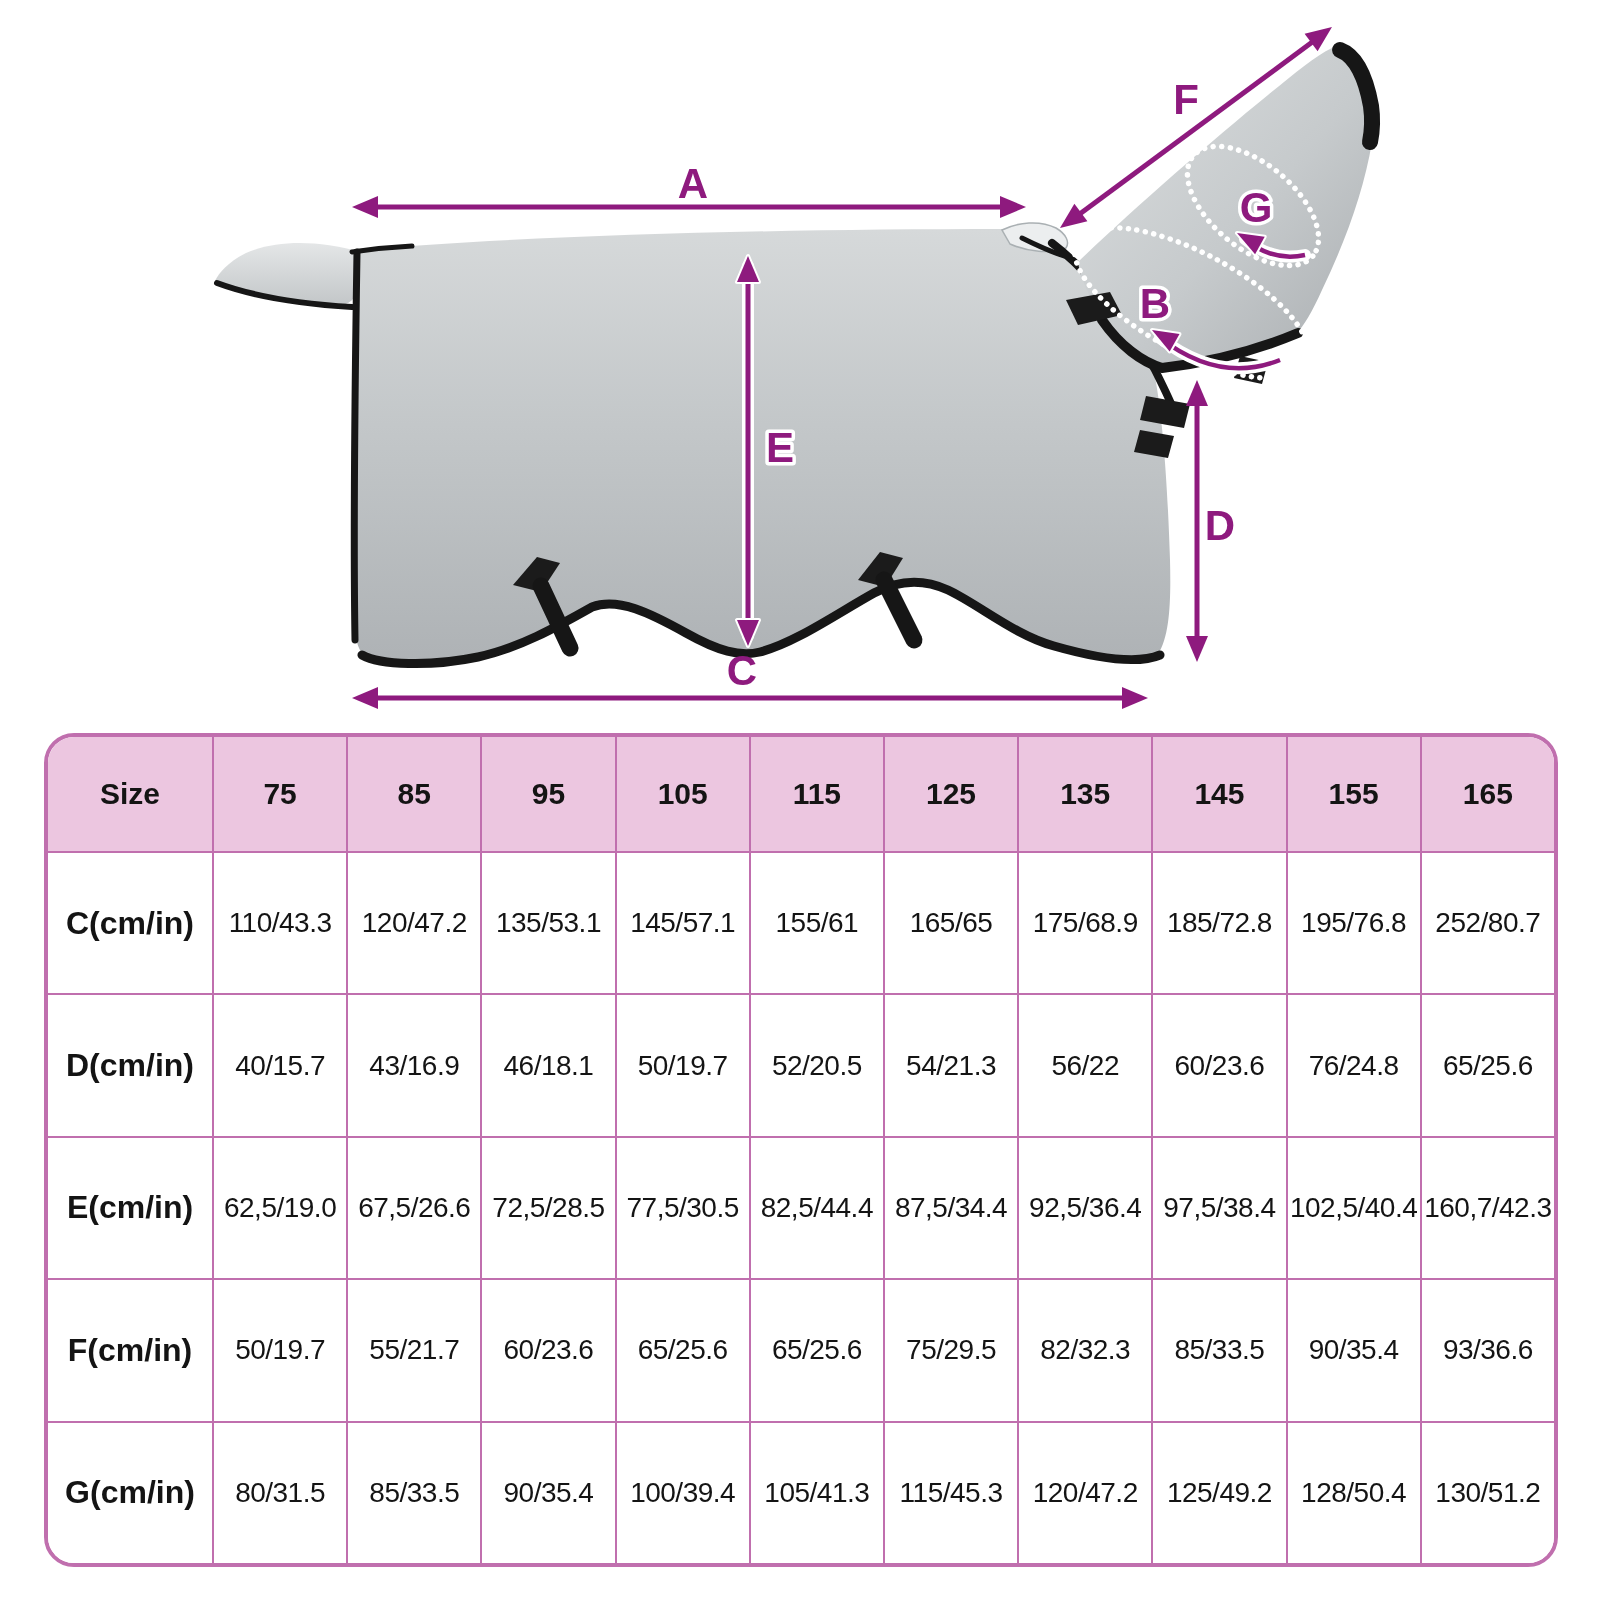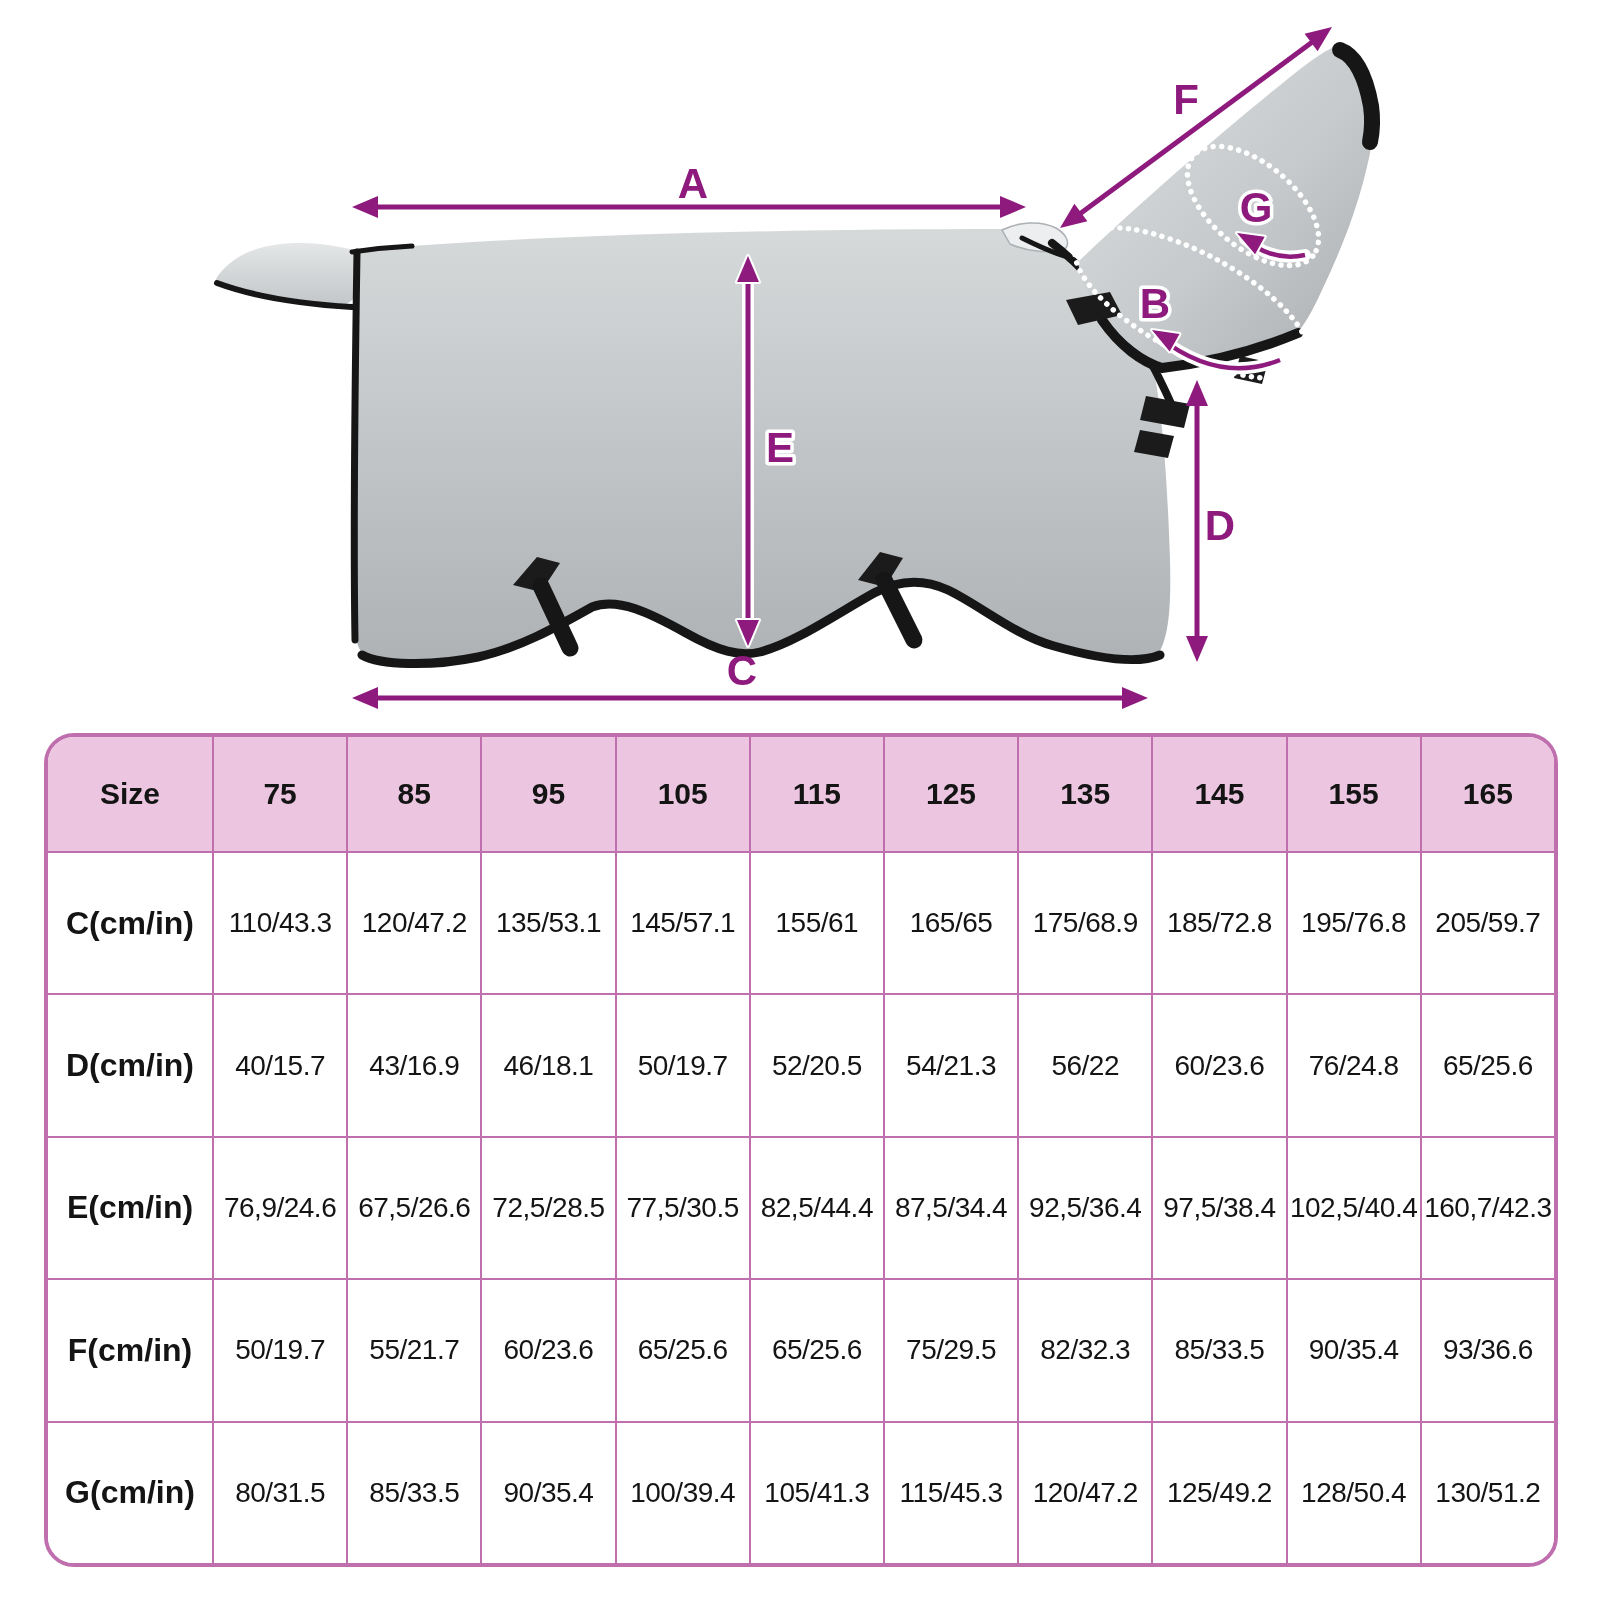--- a/index.html
+++ b/index.html
@@ -227,38 +227,38 @@
           <th>C(cm/in)</th>
           <td>110/43.3</td>
           <td>120/47.2</td>
           <td>135/53.1</td>
           <td>145/57.1</td>
           <td>155/61</td>
           <td>165/65</td>
           <td>175/68.9</td>
           <td>185/72.8</td>
           <td>195/76.8</td>
-          <td>205/59.7</td>
+          <td>252/80.7</td>
         </tr>
         <tr>
           <th>D(cm/in)</th>
           <td>40/15.7</td>
           <td>43/16.9</td>
           <td>46/18.1</td>
           <td>50/19.7</td>
           <td>52/20.5</td>
           <td>54/21.3</td>
           <td>56/22</td>
           <td>60/23.6</td>
           <td>76/24.8</td>
           <td>65/25.6</td>
         </tr>
         <tr>
           <th>E(cm/in)</th>
-          <td>76,9/24.6</td>
+          <td>62,5/19.0</td>
           <td>67,5/26.6</td>
           <td>72,5/28.5</td>
           <td>77,5/30.5</td>
           <td>82,5/44.4</td>
           <td>87,5/34.4</td>
           <td>92,5/36.4</td>
           <td>97,5/38.4</td>
           <td>102,5/40.4</td>
           <td>160,7/42.3</td>
         </tr>

